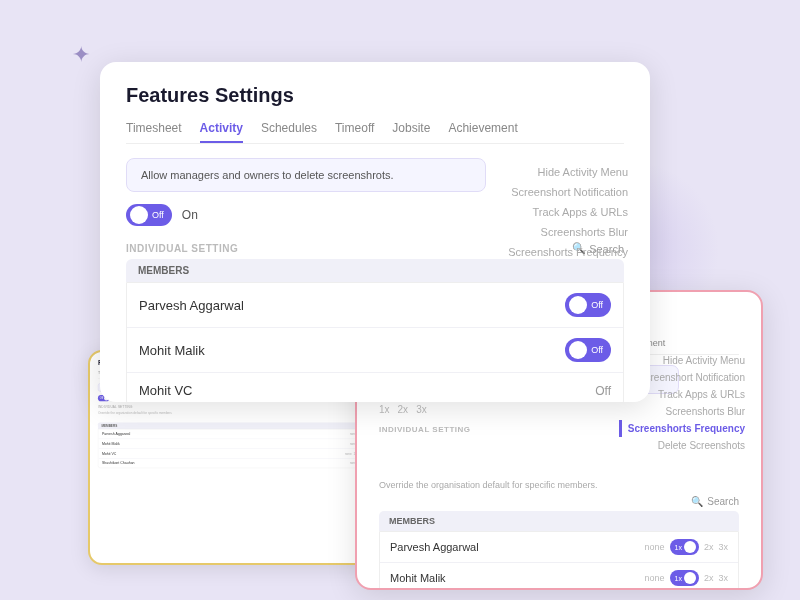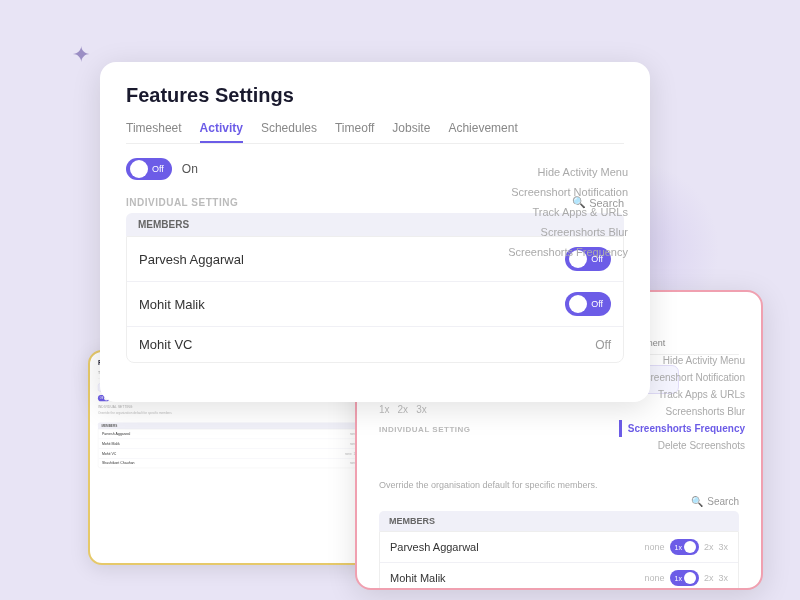--- a/index.html
+++ b/index.html
@@ -356,20 +356,21 @@
 
   <div class="tabs">
     <span class="tab">Timesheet</span>
     <span class="tab active">Activity</span>
     <span class="tab">Schedules</span>
     <span class="tab">Timeoff</span>
     <span class="tab">Jobsite</span>
     <span class="tab">Achievement</span>
   </div>
 
+  <div style="background:#f5f5ff; border:1px solid #e0dcf7; border-radius:8px; padding:10px 14px; font-size:11px; color:#555; margin-bottom:12px; max-width:360px;">Allow managers and owners to delete screenshrots.</div>
 
   <div style="display:flex; align-items:center; gap:10px; margin-bottom:16px;">
     <div style="display:flex; align-items:center; background:#6c5ce7; border-radius:20px; padding:2px 4px; cursor:pointer;">
       <div style="width:18px;height:18px;background:#fff;border-radius:50%;"></div>
       <span style="font-size:9px;color:#fff;margin:0 4px;">Off</span>
     </div>
     <span style="font-size:12px;color:#555;">On</span>
   </div>
 
   <div style="display:flex; justify-content:space-between; align-items:center; margin-bottom:4px;">

